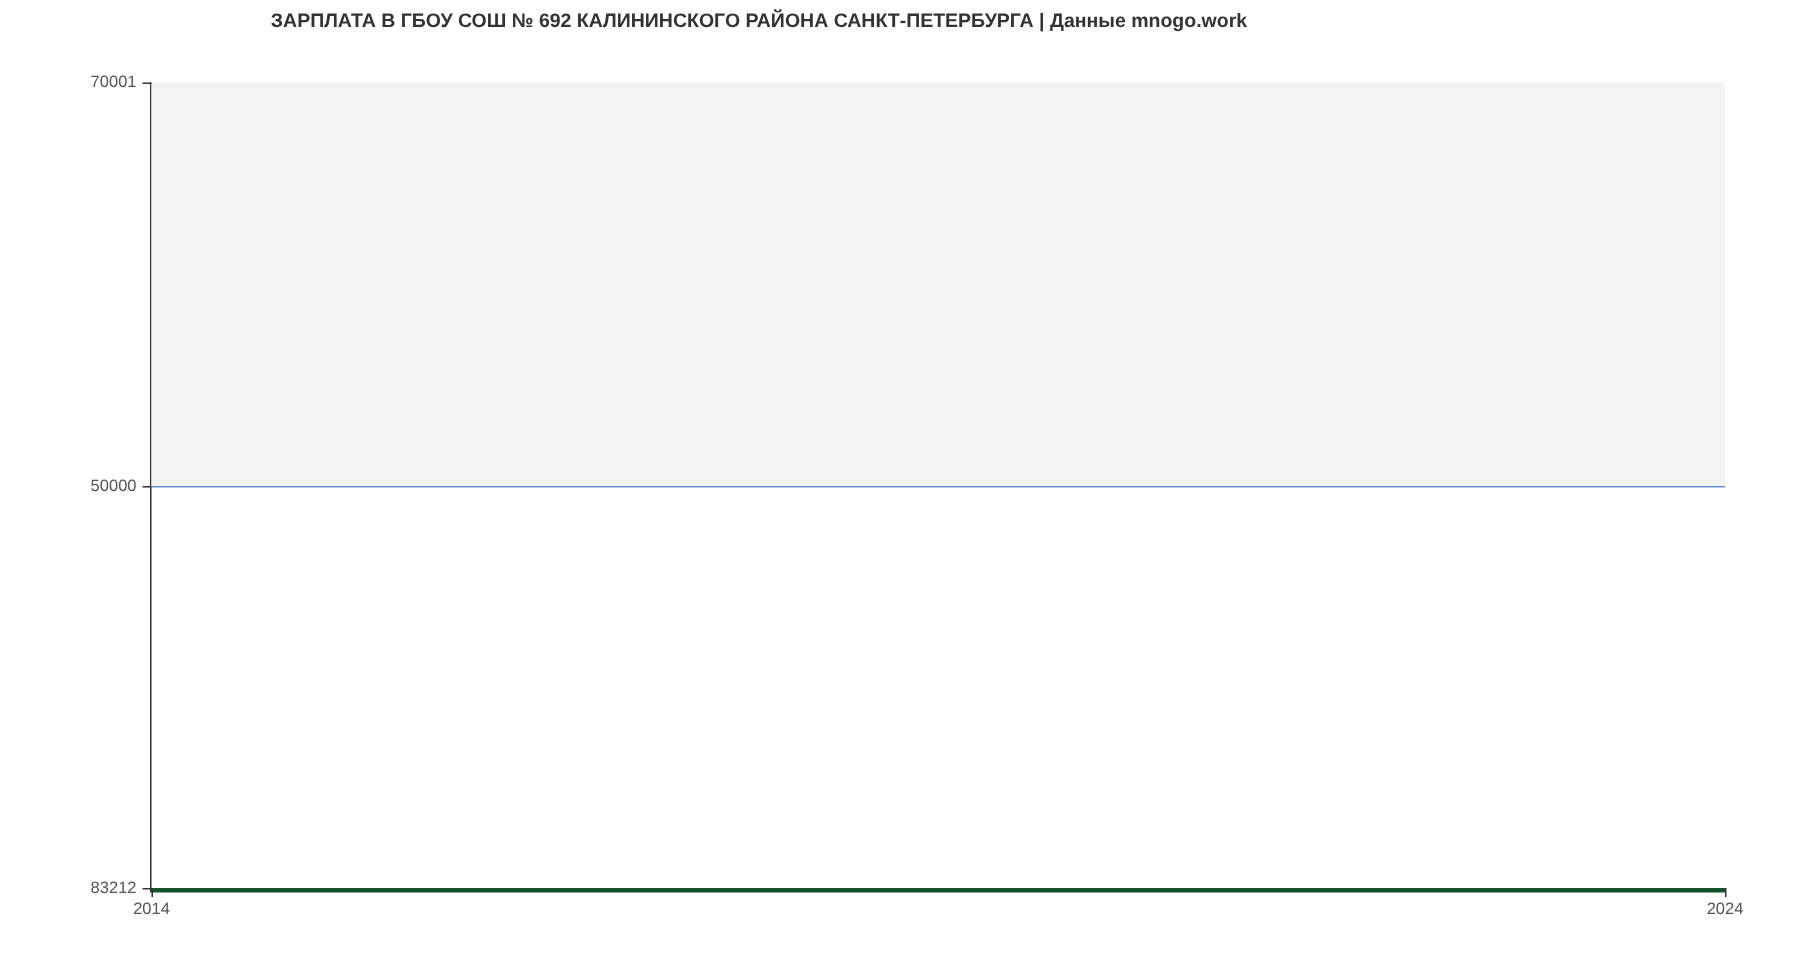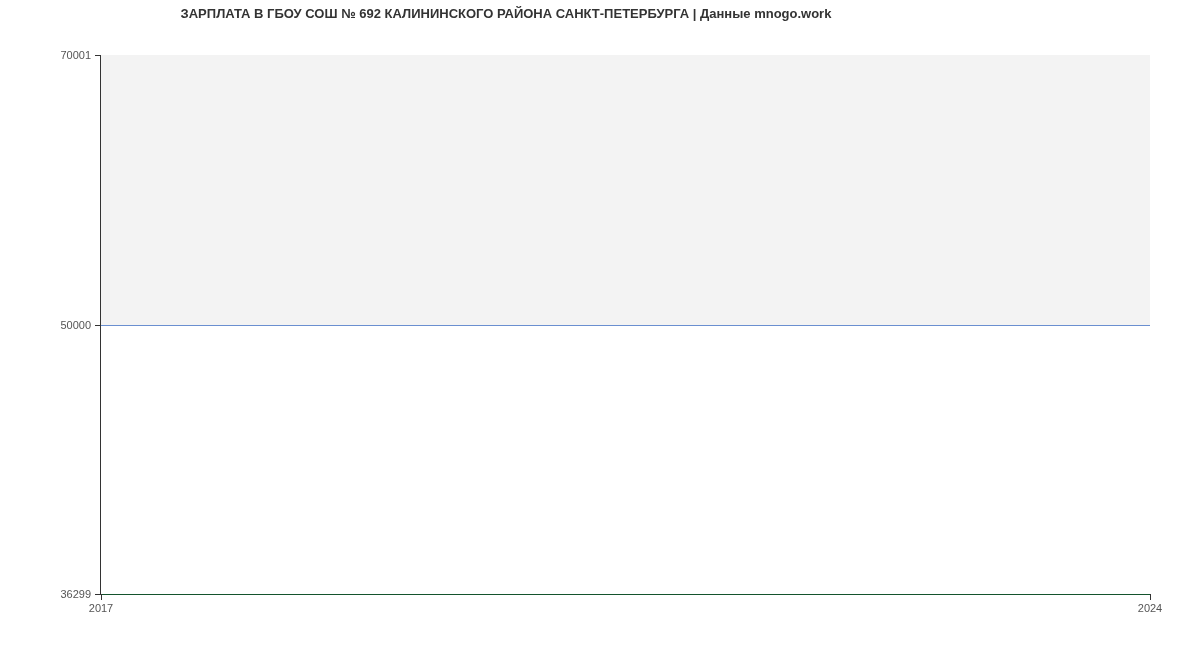--- a/index.html
+++ b/index.html
@@ -27,21 +27,21 @@
     font-weight: bold;
     color: #333333;
   }
   .plot-area {
     position: absolute;
     left: 100px;
     top: 55px;
     width: 1050px;
     height: 540px;
     border-left: 1px solid #333333;
-    border-bottom: 1px solid #14532d;
+    border-bottom: 3px solid #14532d;
     box-sizing: border-box;
   }
   
   .plot-bg-top {
     position: absolute;
     left: 0;
     top: 0;
     width: 100%;
     height: 50%;          
     background: #f3f3f3;
@@ -97,24 +97,24 @@
 
     <div class="plot-bg-top"></div>
 
     <div class="axis-tick y-tick" style="top:0%;"></div>
     <div class="y-tick-label" style="top:0%;">70001</div>
 
     <div class="axis-tick y-tick" style="top:50%;"></div>
     <div class="y-tick-label" style="top:50%;">50000</div>
 
     <div class="axis-tick y-tick" style="top:100%;"></div>
-    <div class="y-tick-label" style="top:100%;">36299</div>
+    <div class="y-tick-label" style="top:100%;">83212</div>
 
     <div class="axis-tick x-tick" style="left:0%;"></div>
-    <div class="x-tick-label" style="left:0%;">2017</div>
+    <div class="x-tick-label" style="left:0%;">2014</div>
 
     <div class="axis-tick x-tick" style="left:100%;"></div>
     <div class="x-tick-label" style="left:100%;text-align:right;">2024</div>
 
     <div class="series-line" style="top:50%;"></div>
 
   </div>
 </div>
 
 </body></html>

